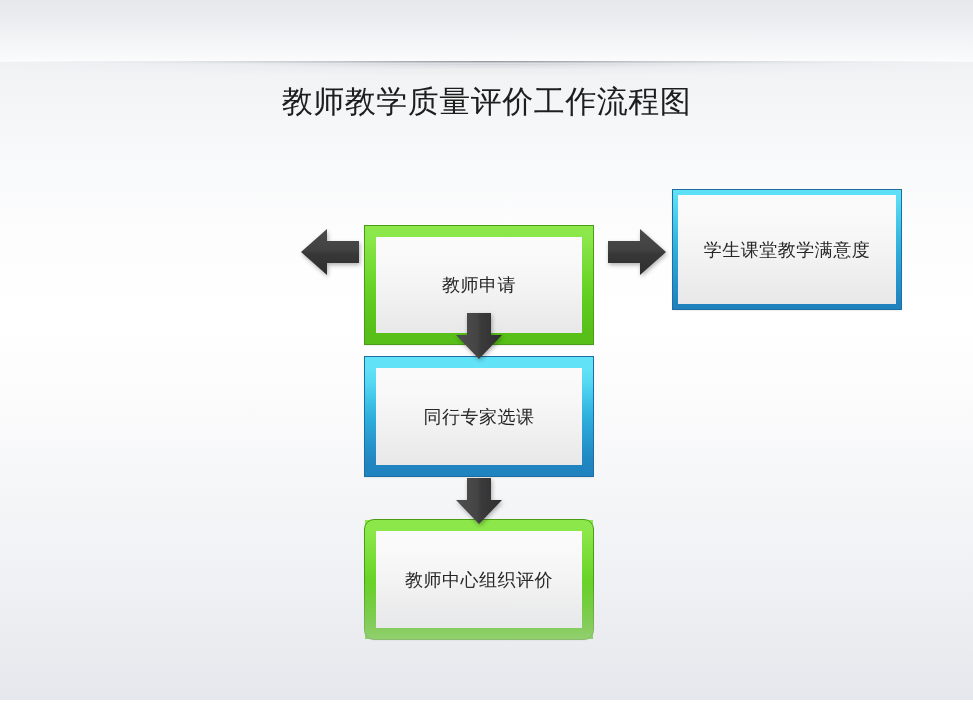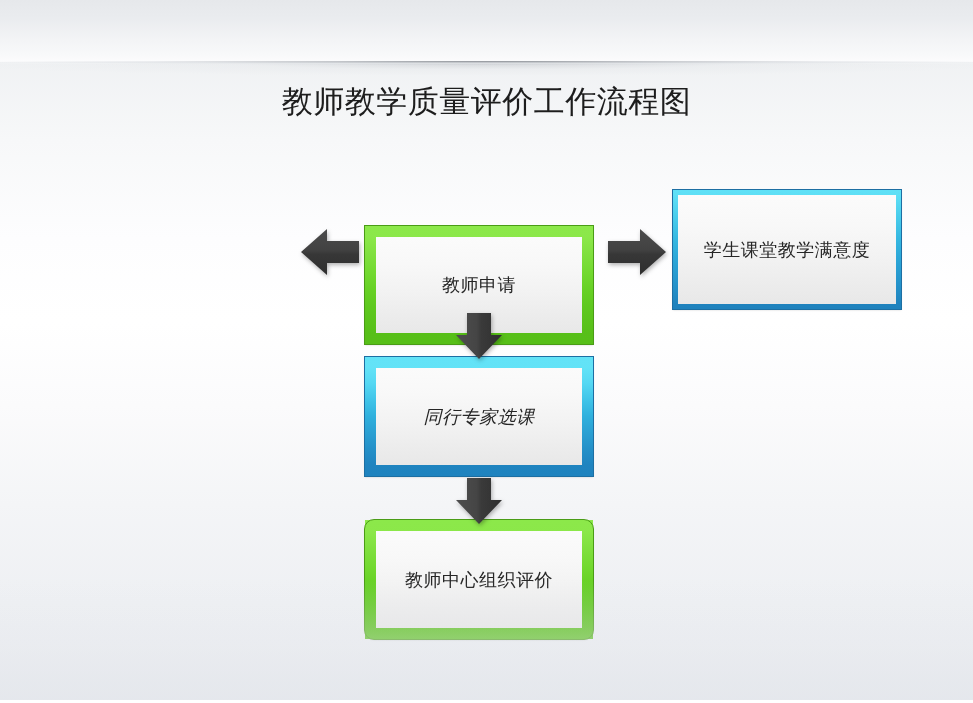--- a/index.html
+++ b/index.html
@@ -188,21 +188,21 @@
 
 
   <div class="node frame-green" style="left:365px; top:190px; width:228px; height:118px;margin-top:36px;">
     <span class="node-label">教师申请</span>
   </div>
 
   <div class="node frame-blue-thin" style="left:673px; top:190px; width:228px; height:119px;">
     <span class="node-label">学生课堂教学满意度</span>
   </div>
 
-  <div class="node frame-blue-thick" style="left:365px; top:357px; width:228px; height:119px;font-style:italic;">
+  <div class="node frame-blue-thick" style="left:365px; top:357px; width:228px; height:119px;">
     <span class="node-label">同行专家选课</span>
   </div>
 
   <div class="node frame-green" style="left:365px; top:520px; width:228px; height:119px;border-radius:9px;">
     <span class="node-label">教师中心组织评价</span>
   </div>
 
   <div class="arrow" style="left:300px; top:226px; width:60px; height:52px;">
     <svg width="60" height="52" viewBox="0 0 60 52">
       <defs>

